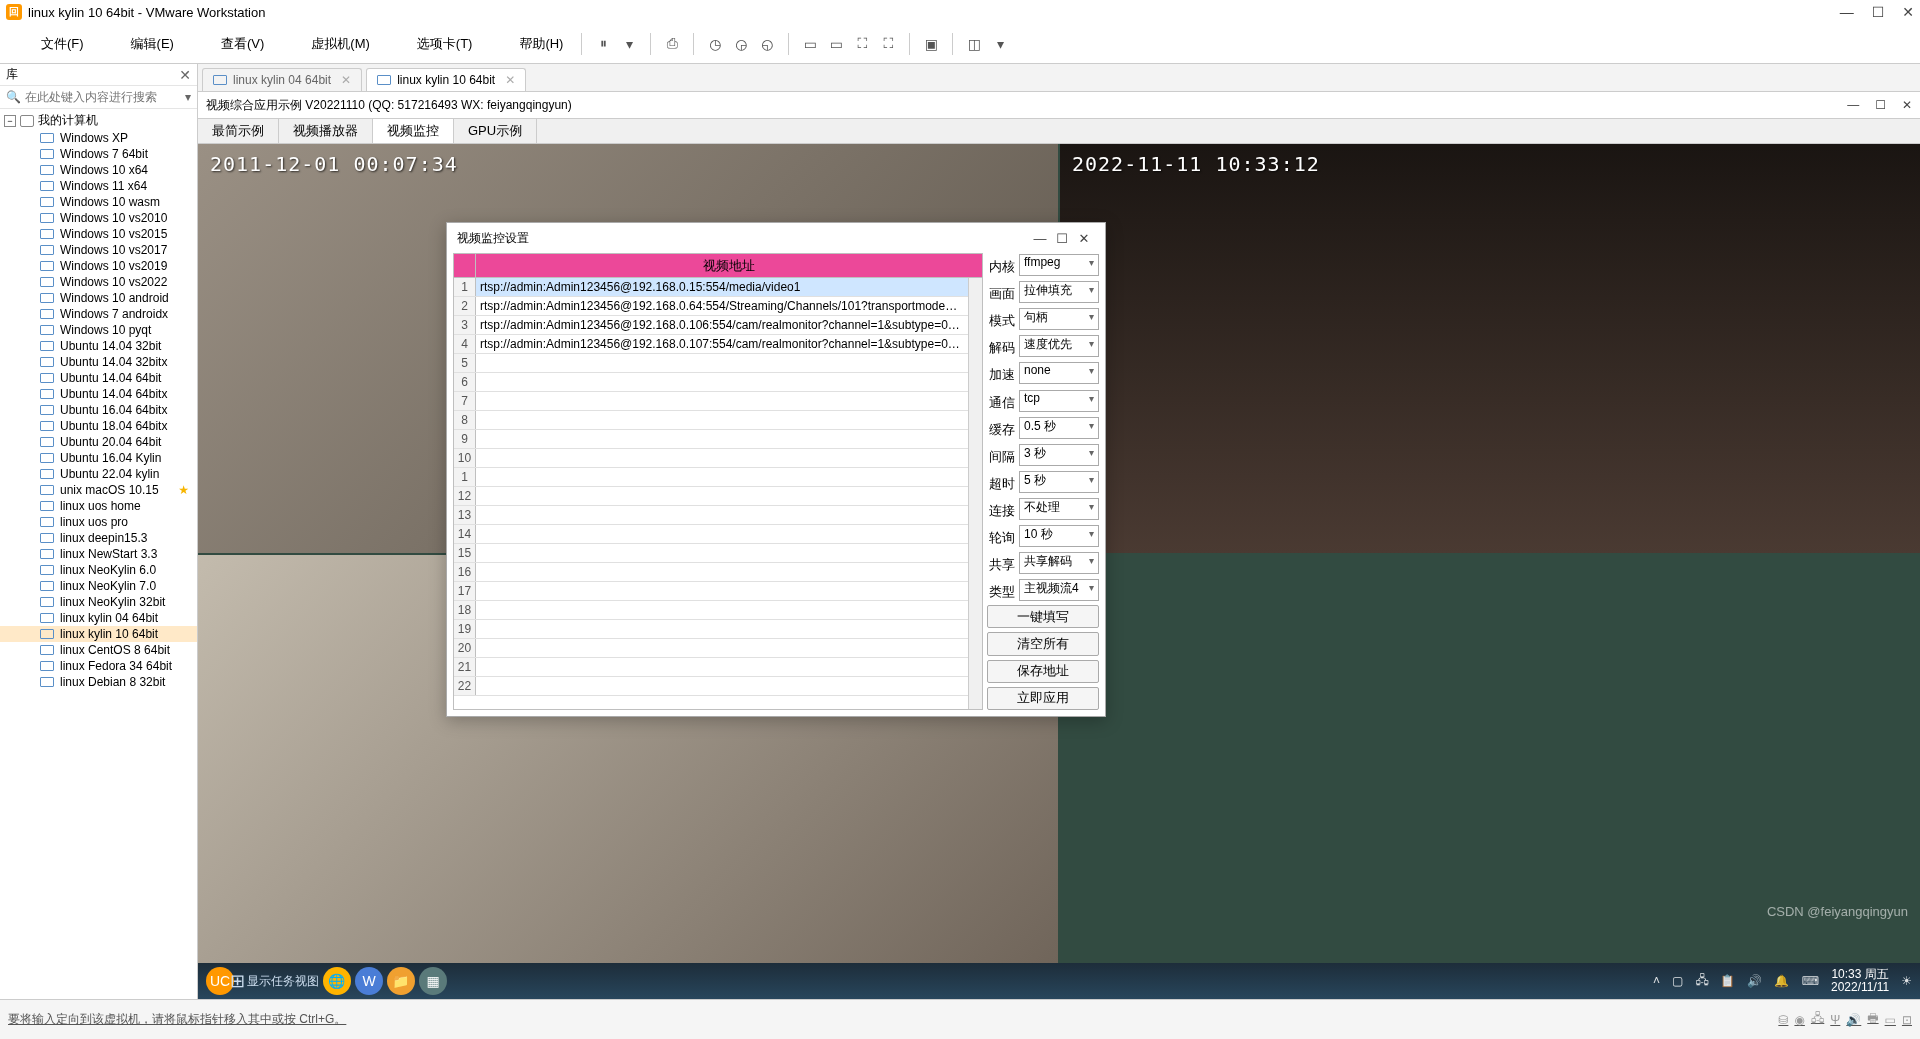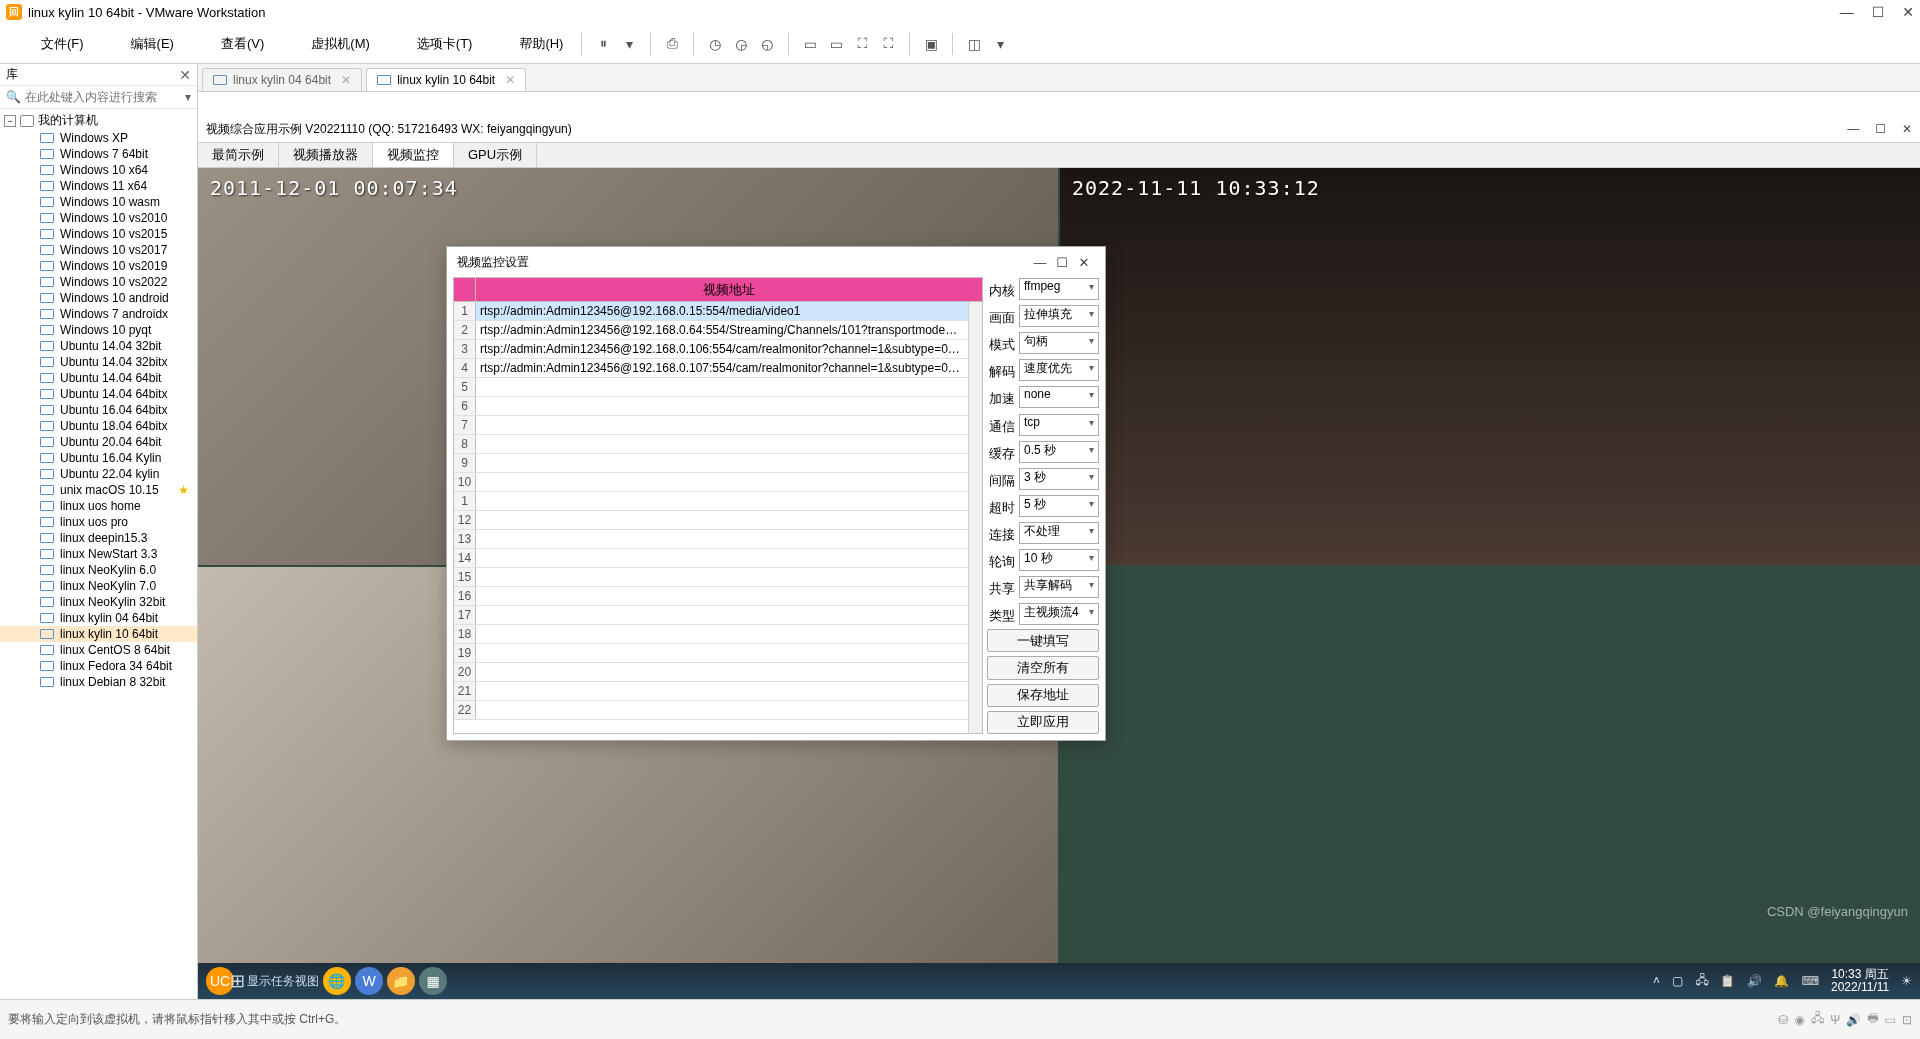--- a/index.html
+++ b/index.html
@@ -42,21 +42,21 @@
 
 .content { flex: 1; display: flex; flex-direction: column; min-width: 0; }
 
 
 .vm-tabs { height: 28px; display: flex; align-items: stretch; background: #f3f3f3; border-bottom: 1px solid #ccc; padding-left:4px; gap:4px; padding-top:4px;}
 .vm-tab { display: flex; align-items: center; padding: 0 10px; gap: 6px; background: #fff; border: 1px solid #ccc; border-bottom: none; border-radius: 3px 3px 0 0; font-size: 12px; cursor:pointer;}
 .vm-tab.inactive { background: #f3f3f3; color:#666;}
 .vm-tab .x { color:#aaa; margin-left:4px; }
 
 
-.guest { flex:1; display:flex; flex-direction:column; background:#fff; min-height:0;margin-top:24px;}
+.guest { flex:1; display:flex; flex-direction:column; background:#fff; min-height:0;}
 
 
 .guest-title { height: 26px; display: flex; align-items: center; padding: 0 8px; background: #fff; font-size:13px; }
 .guest-title-text { flex:1; }
 .guest-win-controls { display:flex; gap:16px; color:#444;}
 
 
 .inner-tabs { height: 26px; display: flex; align-items: stretch; background: #f0f0f0; border: 1px solid #ccc; border-left:none;border-right:none;}
 .inner-tab { padding: 0 14px; display: flex; align-items: center; border-right: 1px solid #ccc; cursor: pointer; font-size:13px; background:#f0f0f0;}
 .inner-tab.active { background: #fff; }
@@ -102,21 +102,21 @@
 
 .taskbar { height: 36px; background: linear-gradient(#1d2d3a,#28465c); display: flex; align-items: center; padding: 0 8px; gap: 4px; color:#fff;}
 .taskbar .tb-ic { width: 28px; height: 28px; border-radius: 50%; display:flex;align-items:center;justify-content:center; font-size:14px; cursor:pointer;}
 .taskbar .uc { background:#ff9800;}
 .taskbar .tasks { display:flex; align-items:center; gap:2px; font-size:12px; color:#cde; margin-left:-8px;}
 .taskbar-right { margin-left:auto; display:flex; align-items:center; gap:12px; font-size:12px;}
 .tb-glyph { cursor:pointer; opacity:.85;}
 .tb-clock { text-align:center; line-height:1.1;}
 
 
-.statusbar { height: 40px; background: #f5f5f5; border-top: 1px solid #ccc; display: flex; align-items: center; padding: 16px 8px; font-size: 12px; color: #555; }
+.statusbar { height: 40px; background: #f5f5f5; border-top: 1px solid #ccc; display: flex; align-items: center; padding: 16px 8px; font-size: 12px; color: #555; text-decoration: underline; }
 .statusbar-right { margin-left:auto; display:flex; gap:6px; align-items:center; color:#999;}
 .watermark { position:absolute; right:12px; bottom:44px; color:rgba(255,255,255,.55); font-size:13px; pointer-events:none;}
 </style>
 </head>
 <body>
 
 <div class="titlebar">
   <span class="vm-icon">回</span>
   <span class="titlebar-title">linux kylin 10 64bit - VMware Workstation</span>
   <div class="win-controls">

